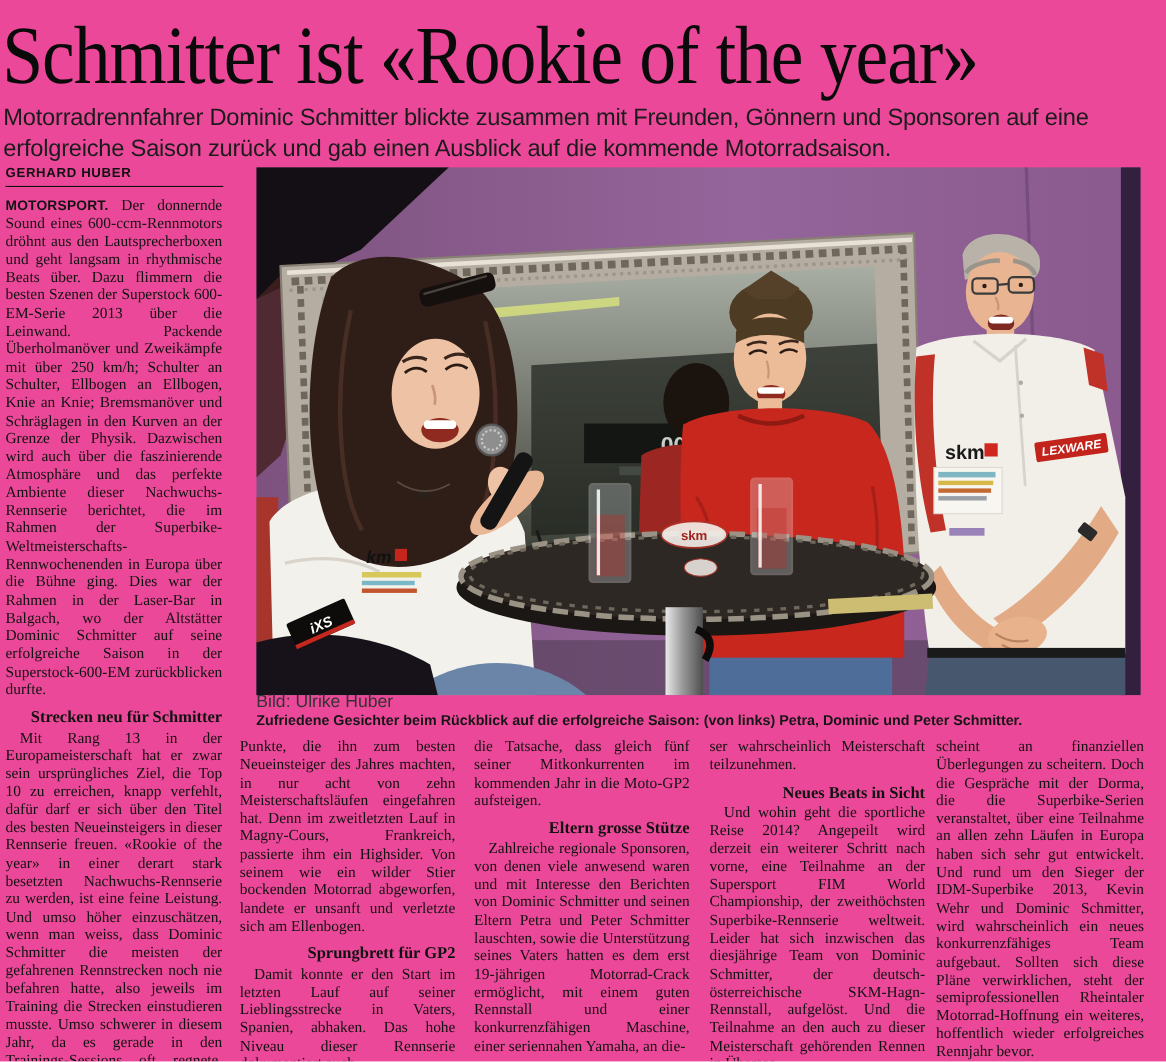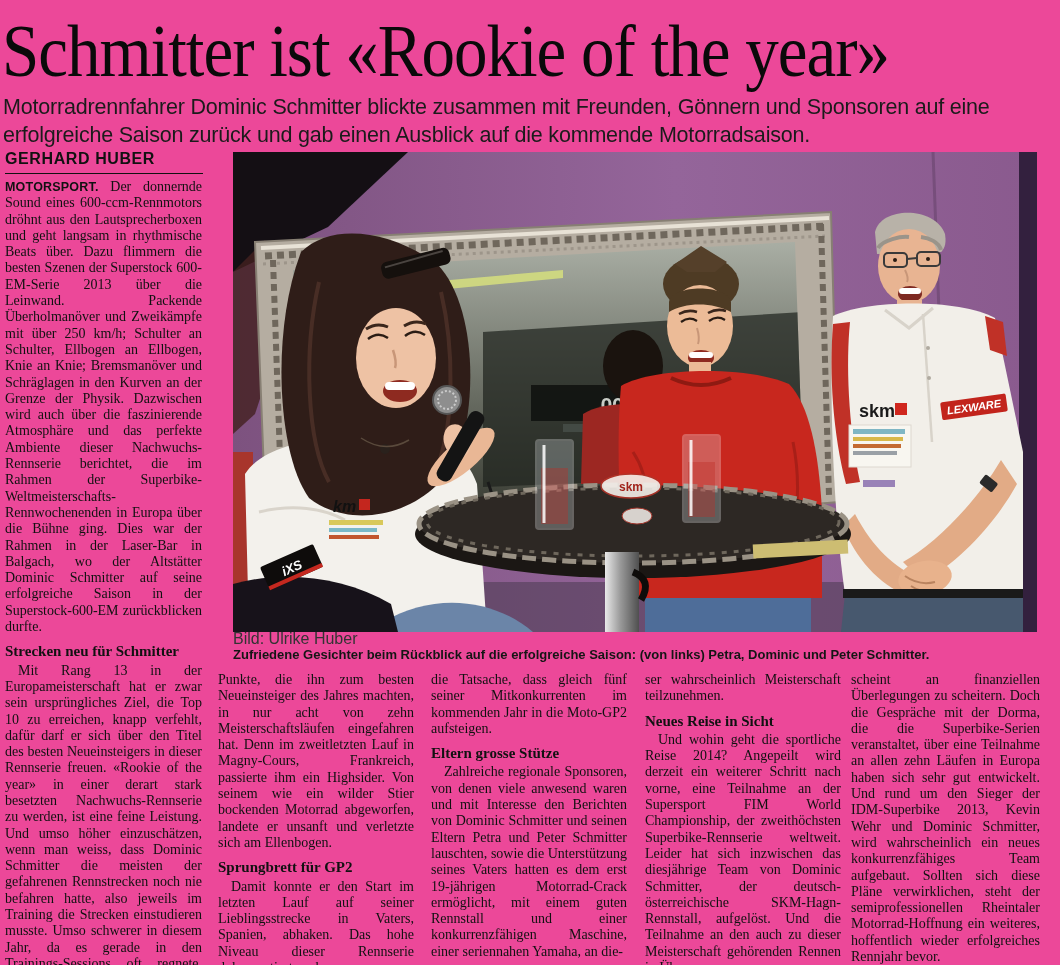--- a/index.html
+++ b/index.html
@@ -6,27 +6,27 @@
   .page{position:relative;width:1060px;height:965px;background:#ec4899;overflow:hidden;
         font-family:"Liberation Serif",serif;color:#111;}
   .headline{position:absolute;left:2px;top:8px;margin:0;width:1056px;
             font-family:"Liberation Serif",serif;font-weight:500;font-size:67px;
             letter-spacing:-1px;white-space:nowrap;color:#0a0a0a;
             transform:scale(1.0,1.12);transform-origin:left top;}
   .lead{position:absolute;left:3px;top:94px;margin:0;width:1052px;
         font-family:"Liberation Sans",sans-serif;font-size:21.5px;line-height:1.3;
         color:#1b1b1b;letter-spacing:-0.2px;}
   .byline{position:absolute;left:5px;top:150px;width:198px;
-          font-family:"Liberation Sans",sans-serif;font-weight:bold;font-size:16px;
+          font-family:"Liberation Sans",sans-serif;font-weight:bold;font-size:12px;
           letter-spacing:0.6px;color:#111;border-bottom:1.5px solid #111;padding-bottom:5px;}
   .col{position:absolute;font-size:14px;line-height:16.3px;text-align:justify;overflow:hidden;}
   .col p{margin:0;}
   .col p.ind{text-indent:13px;}
   .subhead{font-family:"Liberation Serif",serif;font-weight:bold;font-size:15px;
-           margin:8px 0 3px 0;text-align:left;}
+           margin:8px 0 3px 0;text-align:right;}
   .kicker{font-family:"Liberation Sans",sans-serif;font-weight:bold;font-size:12.5px;
           letter-spacing:0.2px;}
   .col1{left:5px;  top:179px;width:197px;height:786px;}
   .col2{left:218px;top:672px;width:196px;height:293px;}
   .col3{left:431px;top:672px;width:196px;height:293px;}
   .col4{left:645px;top:672px;width:196px;height:293px;}
   .col5{left:851px;top:672px;width:189px;height:293px;}
   .photo{position:absolute;left:233px;top:152px;width:804px;margin:0;}
   .photo svg{display:block;}
   .credit{text-align:left;font-family:"Liberation Sans",sans-serif;font-size:16px;
@@ -254,21 +254,21 @@
   </div>
 
   <div class="col col3">
     <p>die Tatsache, dass gleich fünf seiner Mitkonkurrenten im kommenden Jahr in die Moto-GP2 aufsteigen.</p>
     <h3 class="subhead">Eltern grosse Stütze</h3>
     <p class="ind">Zahlreiche regionale Sponsoren, von denen viele anwesend waren und mit Interesse den Berichten von Dominic Schmitter und seinen Eltern Petra und Peter Schmitter lauschten, sowie die Unterstützung seines Vaters hatten es dem erst 19-jährigen Motorrad-Crack ermöglicht, mit einem guten Rennstall und einer konkurrenzfähigen Maschine, einer seriennahen Yamaha, an die-</p>
   </div>
 
   <div class="col col4">
     <p>ser wahrscheinlich Meisterschaft teilzunehmen.</p>
-    <h3 class="subhead">Neues Reise in Sicht</h3>
+    <h3 class="subhead">Neues Beats in Sicht</h3>
     <p class="ind">Und wohin geht die sportliche Reise 2014? Angepeilt wird derzeit ein weiterer Schritt nach vorne, eine Teilnahme an der Supersport FIM World Championship, der zweithöchsten Superbike-Rennserie weltweit. Leider hat sich inzwischen das diesjährige Team von Dominic Schmitter, der deutsch-österreichische SKM-Hagn-Rennstall, aufgelöst. Und die Teilnahme an den auch zu dieser Meisterschaft gehörenden Rennen in Übersee</p>
   </div>
 
   <div class="col col5">
     <p>scheint an finanziellen Überlegungen zu scheitern. Doch die Gespräche mit der Dorma, die die Superbike-Serien veranstaltet, über eine Teilnahme an allen zehn Läufen in Europa haben sich sehr gut entwickelt. Und rund um den Sieger der IDM-Superbike 2013, Kevin Wehr und Dominic Schmitter, wird wahrscheinlich ein neues konkurrenzfähiges Team aufgebaut. Sollten sich diese Pläne verwirklichen, steht der semiprofessionellen Rheintaler Motorrad-Hoffnung ein weiteres, hoffentlich wieder erfolgreiches Rennjahr bevor.</p>
   </div>
 
 </div>
 
 </body></html>

